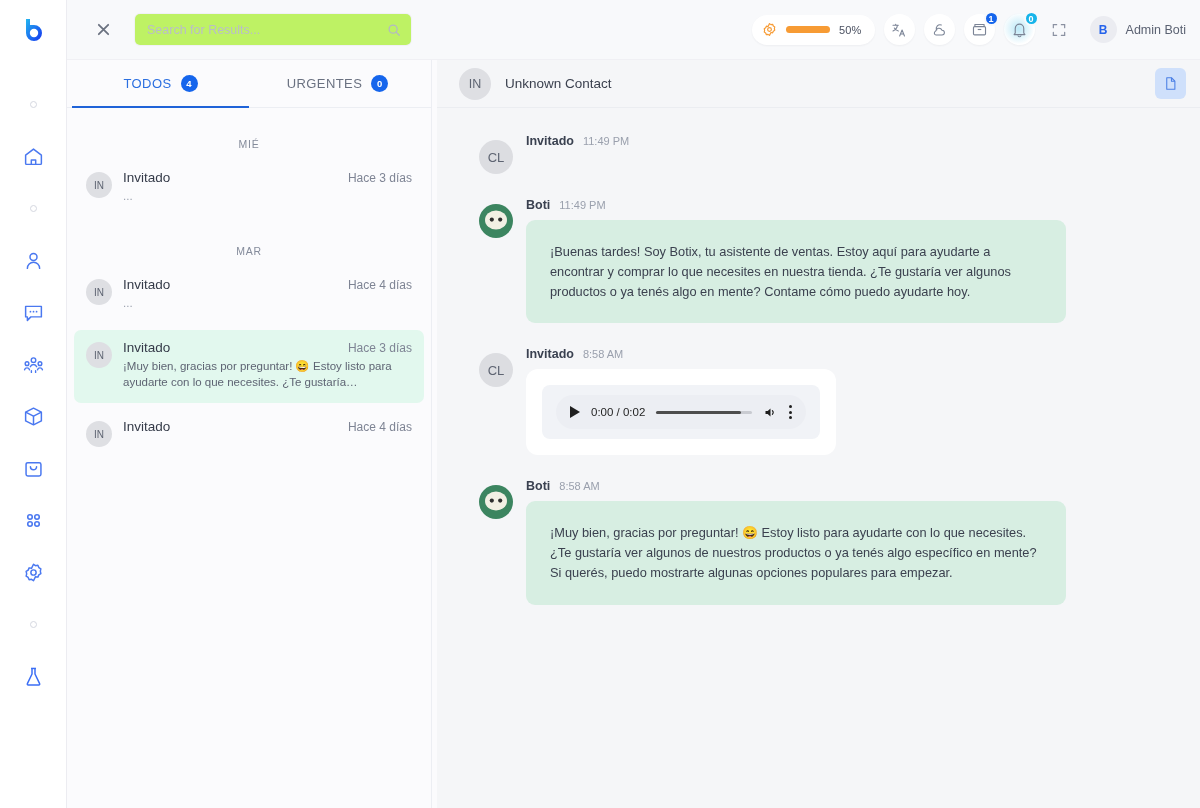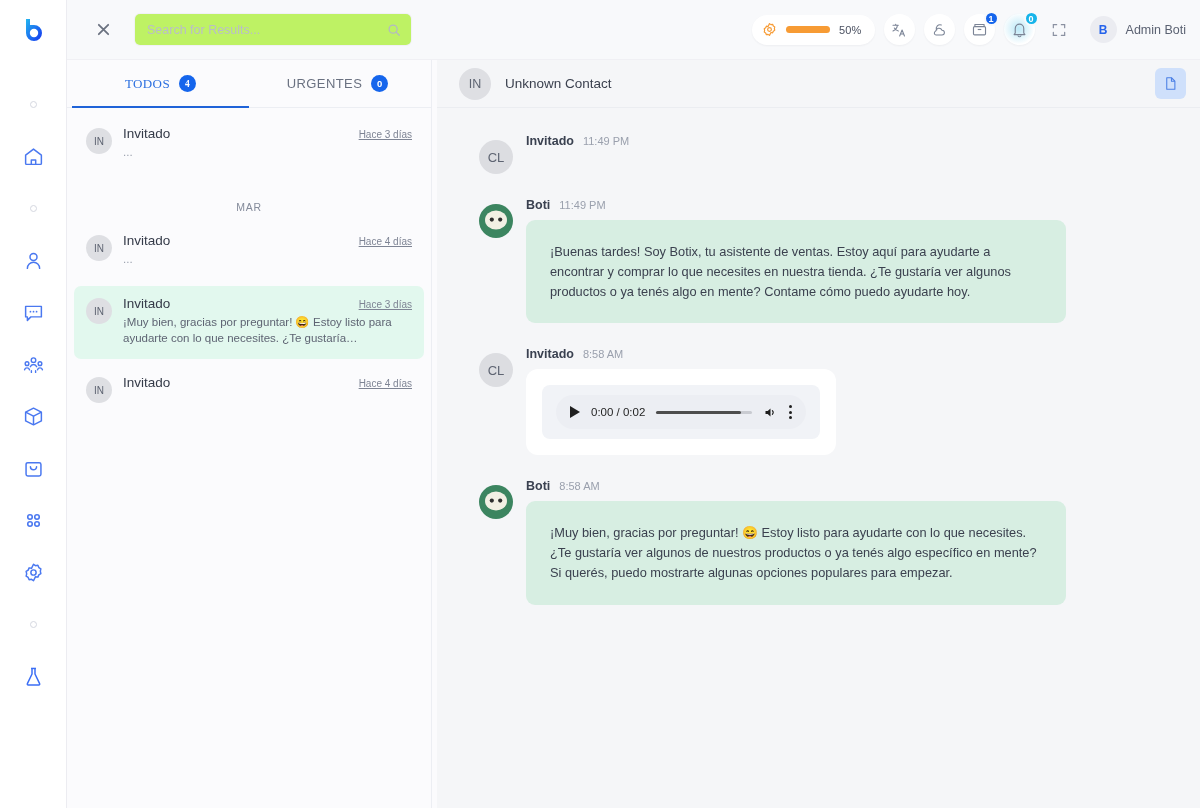--- a/index.html
+++ b/index.html
@@ -106,21 +106,21 @@
     background: #fbfbfd;
     border-right: 1px solid #eceef3;
     display: flex; flex-direction: column;
   }
   .tabs { display: flex; height: 48px; border-bottom: 1px solid #eceef3; padding: 0 5px; }
   .tab {
     flex: 1; display: flex; align-items: center; justify-content: center; gap: 9px;
     font-size: 13px; letter-spacing: .4px; cursor: pointer;
     color: #6a7181; position: relative;
   }
-  .tab.active { color: #2b6fe0; font-family: Liberation Serif, serif; }
+  .tab.active { color: #2b6fe0; }
   .tab.active::after {
     content: ''; position: absolute; bottom: -1px; left: 0; right: 0;
     height: 2px; background: #1f63d8;
   }
   .tab-badge {
     min-width: 17px; height: 17px; border-radius: 9px; background: #1565ec;
     color: #fff; font-size: 9.5px; font-weight: bold;
     display: flex; align-items: center; justify-content: center; padding: 0 4px;
   }
   .list-scroll { flex: 1; overflow-y: auto; padding-top: 8px; }
@@ -135,21 +135,21 @@
   .conv.selected { background: #e2f8ee; }
   .conv-av {
     width: 26px; height: 26px; border-radius: 50%; flex: 0 0 26px;
     background: #dedfe3; color: #5e6472;
     font-size: 10px; display: flex; align-items: center; justify-content: center;
     margin-top: 2px;
   }
   .conv-main { flex: 1; min-width: 0; }
   .conv-row1 { display: flex; align-items: baseline; }
   .conv-name { font-size: 13.5px; color: #353b49; flex: 1; }
-  .conv-time { font-size: 10px; color: #7e8494; white-space: nowrap; text-decoration: underline; }
+  .conv-time { font-size: 12px; color: #7e8494; white-space: nowrap; }
   .conv-prev {
     font-size: 11.5px; color: #5e6473; line-height: 1.4; margin-top: 3px;
     display: -webkit-box; -webkit-line-clamp: 2; -webkit-box-orient: vertical; overflow: hidden;
   }
   .conv-prev.dim { color: #9ba1ae; }
 
   
   .chat-panel { flex: 1; display: flex; flex-direction: column; min-width: 0; background: #f5f6f8; margin-left: 5px; }
   .chat-head {
     height: 48px; flex: 0 0 48px; display: flex; align-items: center;
@@ -376,20 +376,21 @@
             <div class="tab active">
               <span>TODOS</span>
               <span class="tab-badge">4</span>
             </div>
             <div class="tab">
               <span>URGENTES</span>
               <span class="tab-badge">0</span>
             </div>
           </div>
         <div class="list-scroll" id="list-scroll">
+            <div class="day-sep">MIÉ</div>
             <div class="conv">
               <div class="conv-av">IN</div>
               <div class="conv-main">
                 <div class="conv-row1">
                   <span class="conv-name">Invitado</span>
                   <span class="conv-time">Hace 3 días</span>
                 </div>
                 <div class="conv-prev dim">...</div>
               </div>
             </div>

